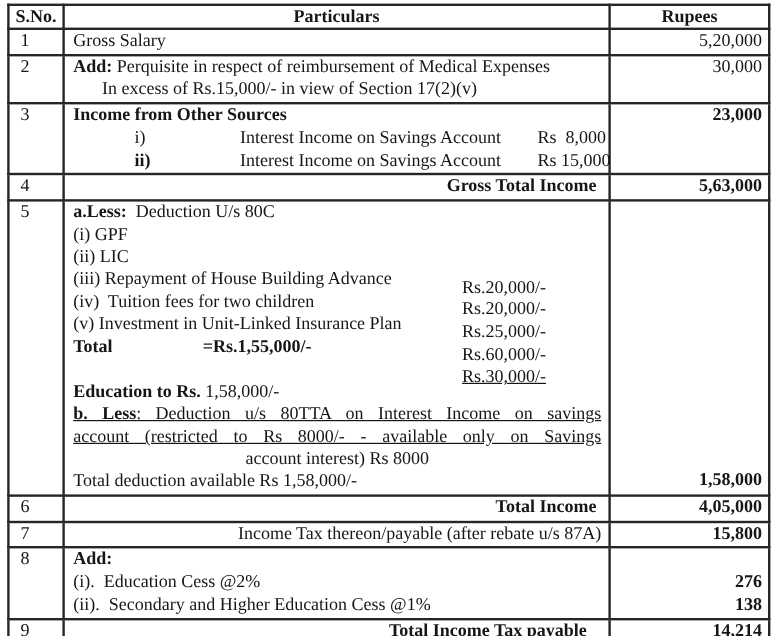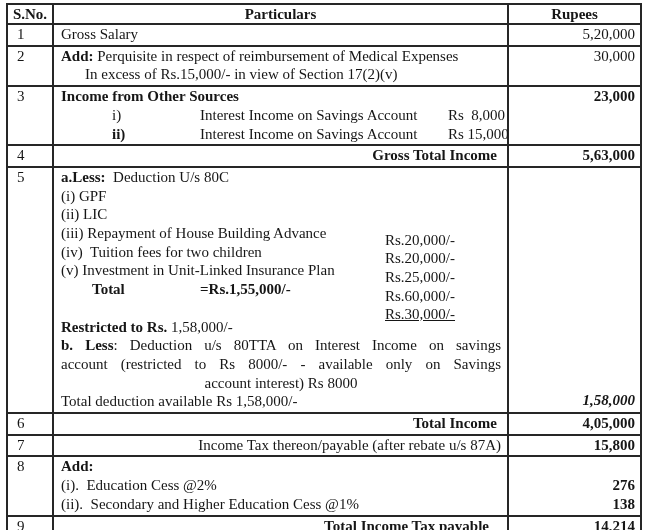--- a/index.html
+++ b/index.html
@@ -20,36 +20,36 @@
     border: 2px solid #262626;
     font-size: 15px;
     line-height: 18.7px;
     vertical-align: top;
     padding: 0 6px 1px 7px;
   }
   th { text-align: center; font-weight: 700; line-height: 18px; padding: 0 2px; }
   td.sno { padding-left: 9px; }
   td.val { text-align: right; padding-right: 5px; font-weight: 700; }
   td.val-reg { text-align: right; padding-right: 5px; font-weight: 400; }
-  td.val-bottom { vertical-align: bottom; padding-bottom: 2px; font-style: italic; }
+  td.val-bottom { vertical-align: bottom; padding-bottom: 2px; }
   td.plabel-right { text-align: right; padding-right: 10px; font-weight: 700; }
   td.plabel-center { text-align: right; font-weight: 400; padding-left: 31px; }
   .b { font-weight: 700; }
   .pre { white-space: pre; }
   .indent2 { padding-left: 24px; }
   .r3item { white-space: nowrap; padding-left: 51px; }
   .r3item .num { display: inline-block; width: 60px; }
   .r3item .itxt { display: inline-block; width: 248px; margin-left: 28px; }
   .dline { position: relative; white-space: nowrap; }
   .dline .amt { position: absolute; left: 324px; top: 0; margin-top: 44px; }
   .u { text-decoration: underline; }
-  .totline .tlbl { display: inline-block; width: 108px; font-weight: 700; margin-left: 31px; }
+  .totline .tlbl { display: inline-block; width: 108px; font-weight: 700; }
   .totline .tamt { font-weight: 700; text-align: right; }
   .blank { height: 18.7px; }
-  .jline { text-align: justify; text-align-last: justify; }
+  .jline { text-align: justify; text-align-last: justify; text-decoration: underline; }
   .plain { text-align: center; }
 </style>
 </head>
 <body>
 
 <div class="doc">
   <table class="tax">
     <colgroup>
         <col class="c1">
         <col class="c2">
@@ -98,21 +98,21 @@
       <td class="sno">5</td>
       <td>
         <div><span class="b">a.Less:</span><span class="pre">  Deduction U/s 80C</span></div>
         <div class="dline"><span class="pre">(i) GPF</span><span class="amt">Rs.20,000/-</span></div>
         <div class="dline"><span class="pre">(ii) LIC</span><span class="amt">Rs.20,000/-</span></div>
         <div class="dline"><span class="pre">(iii) Repayment of House Building Advance</span><span class="amt">Rs.25,000/-</span></div>
         <div class="dline"><span class="pre">(iv)  Tuition fees for two children</span><span class="amt">Rs.60,000/-</span></div>
         <div class="dline"><span class="pre">(v) Investment in Unit-Linked Insurance Plan</span><span class="amt u">Rs.30,000/-</span></div>
         <div class="totline"><span class="tlbl">Total</span><span class="tamt">=Rs.1,55,000/-</span></div>
         <div class="blank"></div>
-        <div><span class="b">Restricted to Rs.</span><span class="pre"> 1,58,000/-</span></div>
+        <div><span class="b">Education to Rs.</span><span class="pre"> 1,58,000/-</span></div>
         <div class="jline"><span class="b">b. Less</span><span>: Deduction u/s 80TTA on Interest Income on savings</span></div>
         <div class="jline">account (restricted to Rs 8000/- - available only on Savings</div>
         <div class="plain">account interest) Rs 8000</div>
         <div>Total deduction available Rs 1,58,000/-</div>
       </td>
       <td class="val val-bottom">1,58,000</td>
     </tr>
 
     <tr>
       <td class="sno">6</td>

